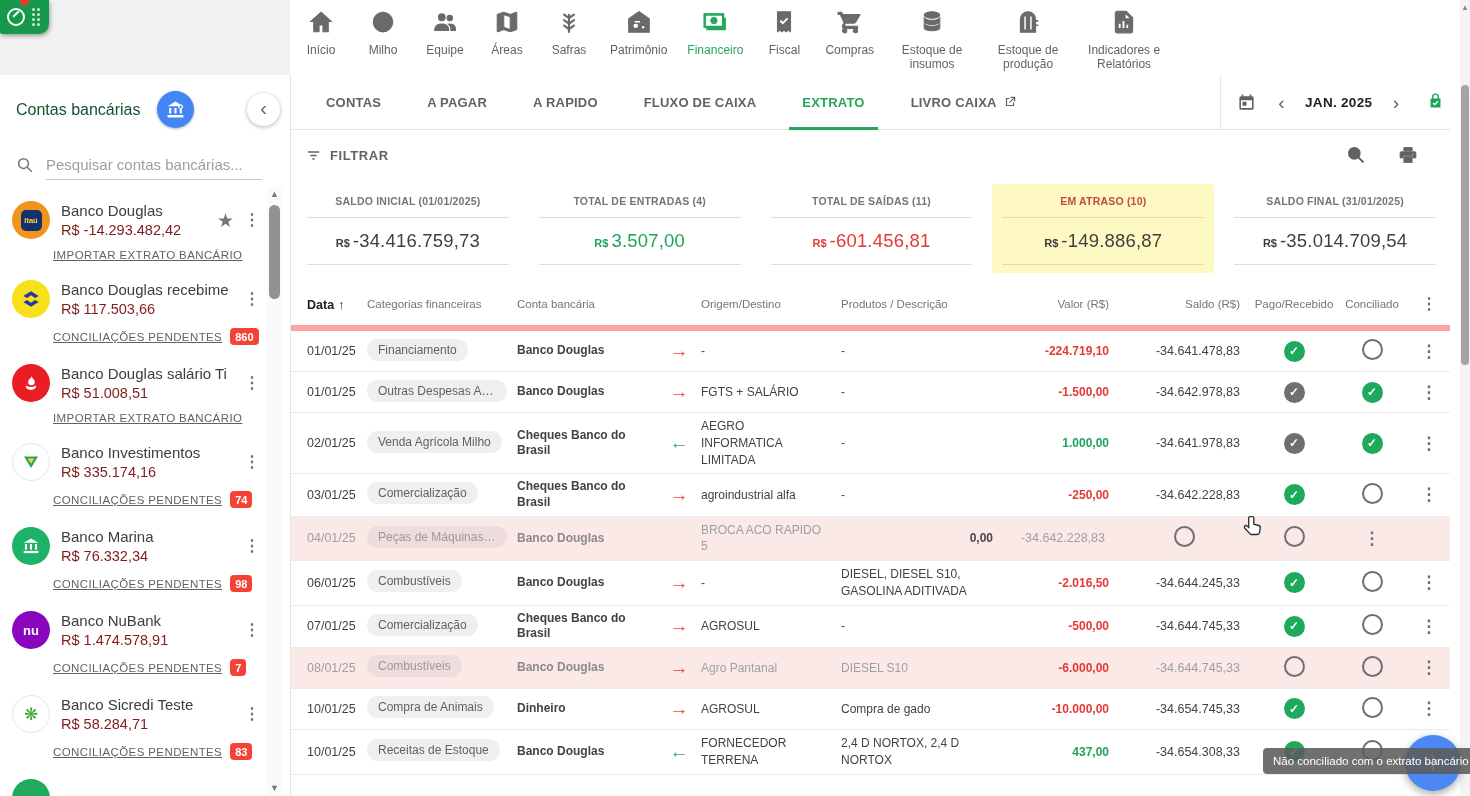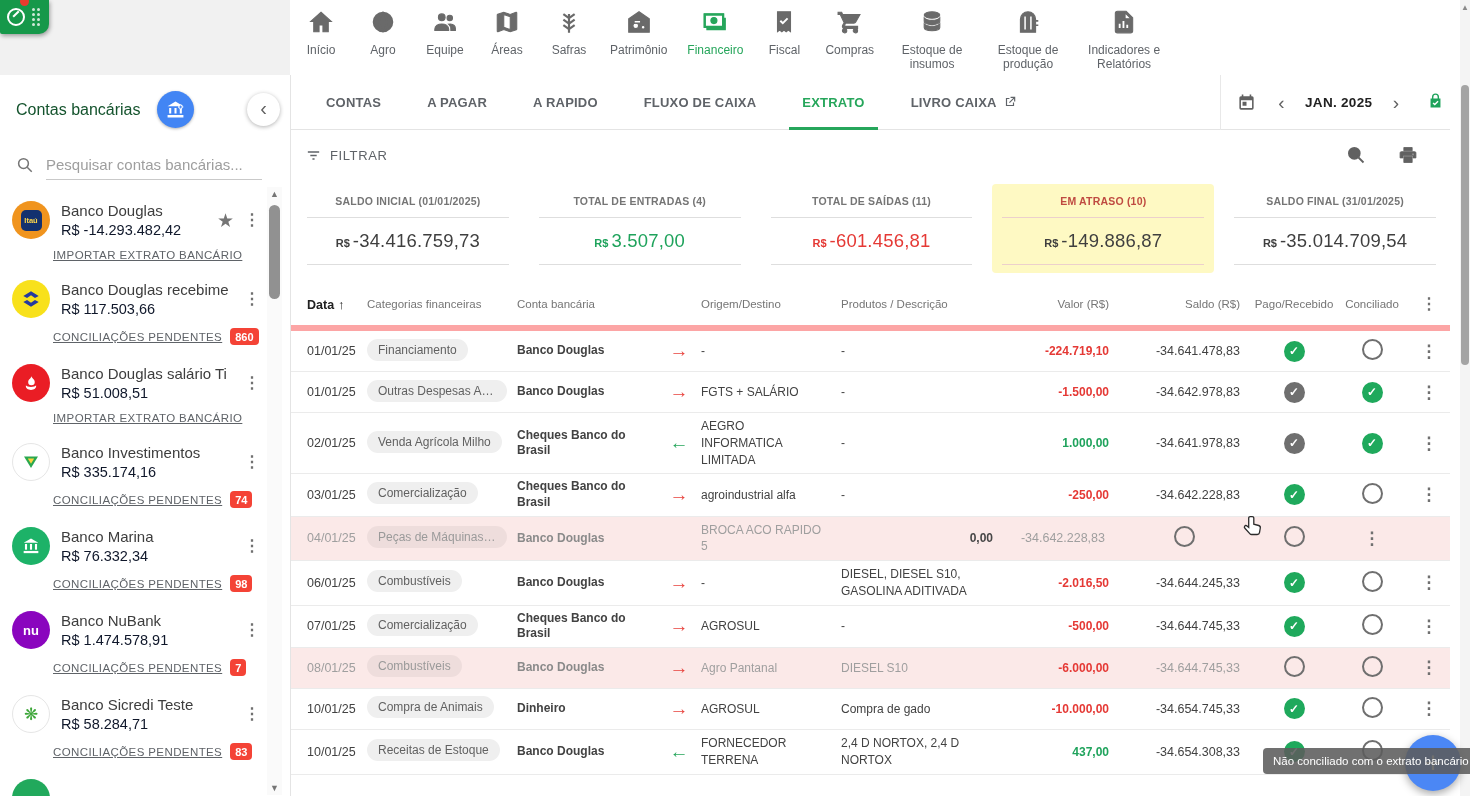--- a/index.html
+++ b/index.html
@@ -46,21 +46,21 @@
   .sb-search input { flex:1; border:none; outline:none; border-bottom:1px solid #c9c9c9;
     font-size:15px; padding:4px 0 6px 0; color:#424242; font-family:inherit; }
   .sb-search input::placeholder { color:#9e9e9e; }
   .sb-list { position:absolute; left:0; right:22px; top:104px; bottom:0; overflow:hidden; padding-top:12px; }
   .acct { padding:10px 4px 9px 12px; position:relative; cursor:pointer; }
   .acct-top { display:flex; align-items:center; }
   .acct-avatar { width:38px; height:38px; border-radius:50%; flex:none; display:flex;
     align-items:center; justify-content:center; overflow:hidden; }
   .acct-text { margin-left:11px; flex:1; min-width:0; }
   .acct-name { font-size:15px; font-weight:500; color:#3d3d3d; white-space:nowrap; overflow:hidden; }
-  .acct-balance { font-size:14.5px; color:#0f172a; margin-top:3px; }
+  .acct-balance { font-size:14.5px; color:#7f1d1d; margin-top:3px; }
   .acct-icons { display:flex; align-items:center; gap:10px; color:#757575; padding:0 4px 0 6px; }
   .star-ic { font-size:19px; cursor:pointer; }
   .kebab { font-size:16px; font-weight:700; letter-spacing:0; color:#707070; cursor:pointer;
     line-height:1; }
   .acct-action { margin:10px 0 0 41px; display:flex; align-items:center; gap:8px; }
   .acct-link { font-size:11.5px; font-weight:500; letter-spacing:.4px; color:#5f6368;
     text-decoration:underline; cursor:pointer; white-space:nowrap; }
   .acct-badge { background:#f44336; color:#fff; font-size:11px; font-weight:700;
     padding:2.5px 5px; border-radius:4px; }
   
@@ -97,21 +97,21 @@
     border-left:1px solid #e8e8e8; padding:0 6px 0 16px; }
   .period .icbtn { background:none; border:none; cursor:pointer; display:flex; align-items:center; }
   .cal-ic svg { width:19px; height:19px; fill:#616161; }
   .chev { color:#616161; font-size:19px; background:none; border:none; cursor:pointer; padding:0 8px; }
   .period-label { font-size:13.5px; font-weight:700; color:#212121; width:92px; text-align:center;
     letter-spacing:.3px; }
   .lock-ic { margin-left:20px; } .lock-ic svg { width:17px; height:19px; fill:#1fa35c; }
 
   .filterrow { height:50px; display:flex; align-items:center; padding-left:14px; position:relative; }
   .filter-btn { display:flex; align-items:center; gap:8px; background:none; border:none;
-    font-size:13px; font-weight:400; color:#5f6368; letter-spacing:.6px; cursor:pointer;
+    font-size:13px; font-weight:700; color:#5f6368; letter-spacing:.6px; cursor:pointer;
     font-family:inherit; }
   .filter-btn svg { width:17px; height:17px; stroke:#5f6368; }
   .filterrow .right-ic { position:absolute; top:15px; background:none; border:none; cursor:pointer; }
   .search-btn { right:84px; } .print-btn { right:32px; }
   .right-ic svg { width:20px; height:20px; fill:#616161; stroke:#616161; }
 
   .cards { display:flex; gap:10px; padding:4px 4px 0 6px; }
   .card { flex:1; padding:11px 10px 8px; border-radius:4px; text-align:center; }
   .card-label { font-size:10.5px; font-weight:700; color:#757575; letter-spacing:.2px; }
   .card-value { margin-top:10px; border-top:1px solid #dedede; border-bottom:1px solid #dedede;
@@ -197,21 +197,21 @@
     <span class="nav-icon"><svg viewBox="0 0 24 24">
           <path d="M12 3l9.5 8.5h-2.8V21h-4.9v-6.2H10.2V21H5.3v-9.5H2.5z"></path>
         </svg></span>
     <span class="nav-label">Início</span>
   </div>
     <div class="nav-item">
     <span class="nav-icon"><svg viewBox="0 0 24 24" fill="none" stroke-width="1.8">
           <circle cx="12" cy="12" r="8.6"></circle>
           <path d="M3.4 12h17.2M12 3.4c-4.8 4.8-4.8 12.4 0 17.2 4.8-4.8 4.8-12.4 0-17.2z"></path>
         </svg></span>
-    <span class="nav-label">Agro</span>
+    <span class="nav-label">Milho</span>
   </div>
     <div class="nav-item">
     <span class="nav-icon"><svg viewBox="0 0 24 24">
           <circle cx="9" cy="7.6" r="3.1"></circle>
           <circle cx="16.4" cy="8.2" r="2.5"></circle>
           <path d="M2.6 18.6c0-3.2 3.2-4.8 6.4-4.8s6.4 1.6 6.4 4.8v1.2H2.6zM16.9 13.9c2.6.3 4.7 1.7 4.7 4.1v1.8h-4.2v-1.2c0-1.9-.8-3.5-2.1-4.6z"></path>
         </svg></span>
     <span class="nav-label">Equipe</span>
   </div>
     <div class="nav-item">

